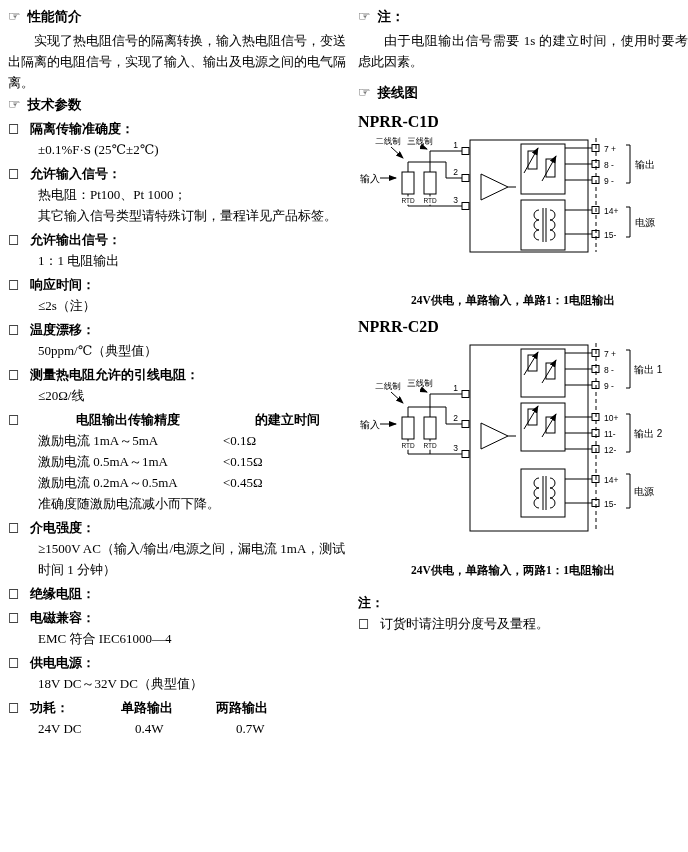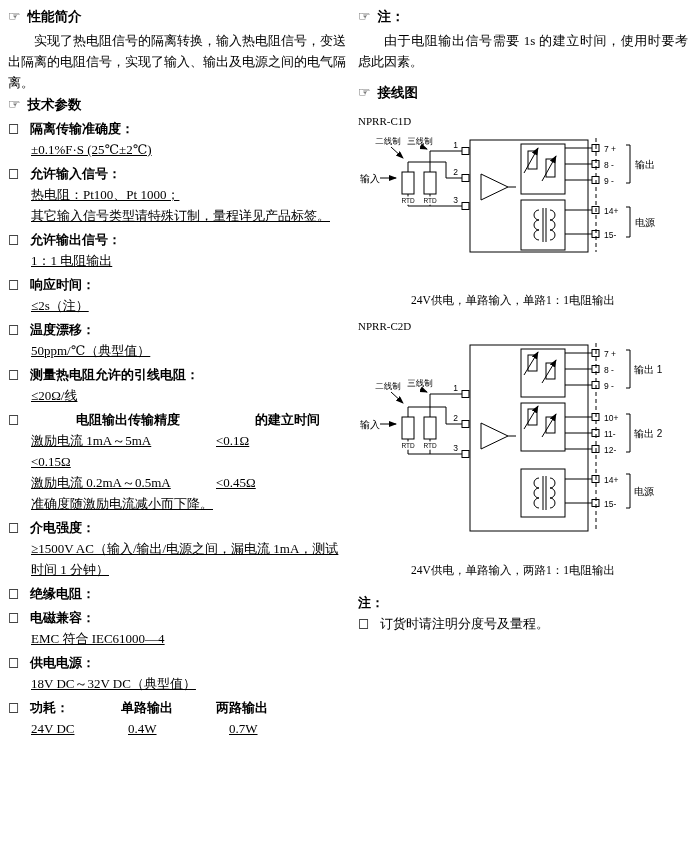--- a/index.html
+++ b/index.html
@@ -11,29 +11,29 @@
   }
   .page { display:flex; padding:5px 0 0 8px; }
   .col-left { width:350px; padding-right:12px; }
   .col-right { width:330px; }
   .heading { display:flex; align-items:baseline; gap:7px; font-weight:bold; font-size:13.5px; margin:1px 0 3px; }
   .hand-icon { font-family:"DejaVu Sans",sans-serif; font-size:14px; font-weight:normal; }
   .para { text-indent:2em; text-align:justify; }
   .param { margin-top:3px; }
   .phead { display:flex; gap:9px; font-weight:bold; }
   .bullet-icon { width:13px; flex:none; font-weight:normal; font-size:12px; font-family:"DejaVu Sans",sans-serif; }
-  .val { margin-left:23px;text-decoration:underline; }
+  .val { margin-left:30px; }
   .row { display:flex;gap:15px; }
   .trans-label { width:170px;margin-left:46px; }
   .trans-c1 { width:170px; }
   .pw-l { width:82px; }
   .pw-c { width:86px; }
-  .model-name { font-weight:normal; margin:8px 0 2px; font-size:11px; }
+  .model-name { font-weight:bold; margin:8px 0 2px; font-size:16px; }
   .diagram-block { width:310px; }
-  .caption { width:310px; text-align:center; font-weight:normal; font-size:11.5px; line-height:15px; margin:3px 0 4px; }
+  .caption { width:310px; text-align:center; font-weight:bold; font-size:11.5px; line-height:15px; margin:3px 0 4px; }
   .note2 { margin-top:14px; }
   svg rect, svg polygon, svg polyline, svg path, svg line { fill:none; stroke:#000; stroke-width:1; }
   svg marker path { fill:#000; stroke:none; }
   svg text { font-family:"Liberation Sans","DejaVu Sans",sans-serif; fill:#000; stroke:none; }
   .cn { font-size:10px; }
   .sm { font-size:8.5px; }
   .tn { font-size:8.5px; }
   .xs { font-size:6.5px; }
   .bg { paint-order:stroke; stroke:#fff; stroke-width:3; }
 </style>
@@ -108,20 +108,21 @@
       <div class="phead">
         <span class="bullet-icon">□</span>
         <span class="trans-label">电阻输出传输精度</span>
         <span>的建立时间</span>
       </div>
       <div class="row val">
         <span class="trans-c1">激励电流 1mA～5mA</span>
         <span>&lt;0.1Ω</span>
       </div>
       <div class="row val">
+        <span class="trans-c1">激励电流 0.5mA～1mA</span>
         <span>&lt;0.15Ω</span>
       </div>
       <div class="row val">
         <span class="trans-c1">激励电流 0.2mA～0.5mA</span>
         <span>&lt;0.45Ω</span>
       </div>
       <div class="val">准确度随激励电流减小而下降。</div>
     </div>
 
     <div class="param">

